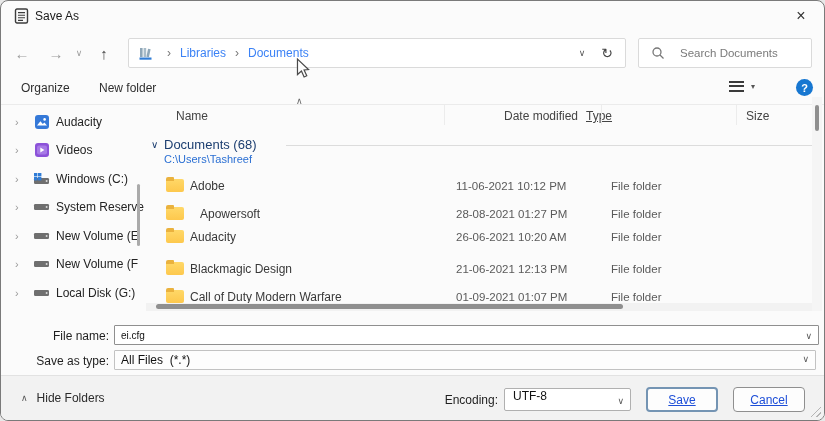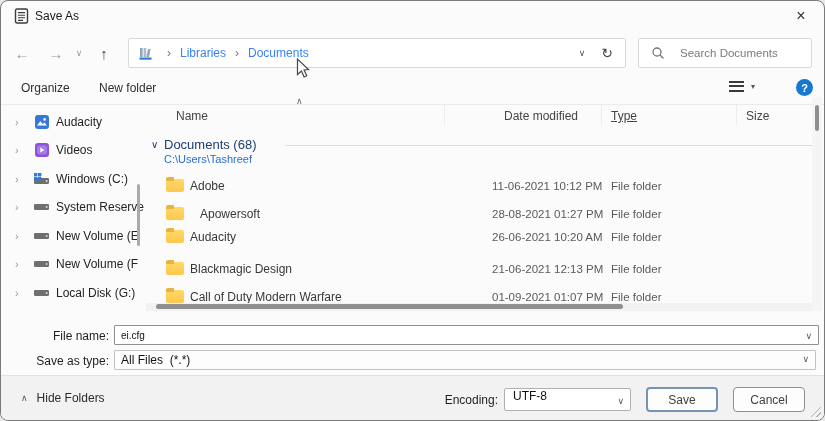--- a/index.html
+++ b/index.html
@@ -66,21 +66,21 @@
   .group-label { position:absolute; left:18px; top:0; font-size:13px; color:#1c3e70; }
   .group-line { position:absolute; left:140px; right:14px; top:8px; height:1px; background:#dcdcdc; }
   .group-path { position:absolute; left:18px; top:56px; font-size:11px; color:#2a6fd3; }
   .file-row { position:absolute; left:0; width:660px; height:27px; display:flex; align-items:center; }
   .folder-icon { width:18px; height:13px; margin-left:20px; position:relative;
     background:linear-gradient(#ffd868, #fdc festival84d); background:linear-gradient(#ffd868,#fdc84d);
     border-radius:2px; }
   .folder-icon::before { content:""; position:absolute; top:-2.5px; left:0; width:8px; height:4px;
     background:#eab23e; border-radius:2px 1px 0 0; }
   .cell-name { margin-left:6px; font-size:12px; color:#383838; }
-  .cell-date { position:absolute; left:310px; font-size:11.5px; color:#5a5a5a;margin-left:36px; }
+  .cell-date { position:absolute; left:310px; font-size:11.5px; color:#5a5a5a; }
   .cell-type { position:absolute; left:465px; font-size:11.5px; color:#5a5a5a; }
   .hscroll-track { position:absolute; left:0; top:206px; width:666px; height:8px; background:#f2f2f2; }
   .hscroll-thumb { position:absolute; left:10px; top:1px; width:467px; height:5px; background:#8f8f8f; border-radius:3px; }
   .vscroll-track { position:absolute; left:666px; top:0; width:10px; height:214px; background:#f5f5f5; }
   .vscroll-thumb { position:absolute; left:3px; top:8px; width:4px; height:26px; background:#8f8f8f; border-radius:2px; }
 
   
   .field-label { position:absolute; width:108px; text-align:right; font-size:12px; color:#1f1f1f; }
   .filename-input { position:absolute; left:113px; top:324px; width:705px; height:20px;
     border:1px solid #8f8f8f; background:#fff; font-family:inherit; font-size:10px; color:#111;
@@ -92,21 +92,21 @@
 
   
   .footer { position:absolute; left:0; right:0; bottom:0; height:45px;
     background:#f2f2f2; border-top:1px solid #e2e2e2; }
   .hide-folders { position:absolute; left:20px; top:15px; display:flex; align-items:center; gap:9px; color:#2b2b2b; }
   .hf-caret { font-size:9px; color:#555; }
   .encoding-label { position:absolute; left:415px; top:17px; width:82px; text-align:right; font-size:12px; color:#1f1f1f; }
   .encoding-combo { position:absolute; left:503px; top:12px; width:127px; height:23px;
     background:#fff; border:1px solid #b0b0b0; border-radius:2px; display:flex; align-items:flex-start; }
   .btn { position:absolute; top:11px; width:72px; height:25px; border-radius:4px;
-    display:flex; align-items:center; justify-content:center; font-size:12px; color:#404040; background:#fdfdfd; }
+    display:flex; align-items:center; justify-content:center; font-size:12px; color:#1d4ed8; background:#fdfdfd;text-decoration:underline; }
   .save-btn { left:645px; border:2px solid #7494b3; }
   .cancel-btn { left:732px; border:1px solid #8f8f8f; }
   .resize-grip { position:absolute; right:3px; bottom:3px; width:11px; height:11px;
     background: repeating-linear-gradient(135deg, #b5b5b5 0 1px, transparent 1px 4px);
     clip-path: polygon(100% 0, 100% 100%, 0 100%); }
 
   .cursor { position:absolute; left:293px; top:57px; z-index:50; pointer-events:none; }
 </style>
 </head>
 <body>
@@ -251,21 +251,21 @@
       </span>
       <span class="side-label">Local Disk (G:)</span>
     </div>
     <div class="side-scrollbar"></div>
   </div>
 
   <div class="filelist">
     <span class="sort-asc">∧</span>
     <span class="col-head" style="left:30px;">Name</span>
     <span class="col-head" style="left:310px;margin-left:48px;">Date modified</span>
-    <span class="col-head" style="left:465px;text-decoration:underline;">Type</span>
+    <span class="col-head" style="left:440px;text-decoration:underline;">Type</span>
     <span class="col-head" style="left:600px;">Size</span>
     <span class="col-sep" style="left:298px;"></span>
     <span class="col-sep" style="left:455px;"></span>
     <span class="col-sep" style="left:590px;"></span>
 
     <div class="group-row">
       <span class="group-chevron">∨</span>
       <span class="group-label">Documents (68)</span>
       <span class="group-line"></span>
     </div>

